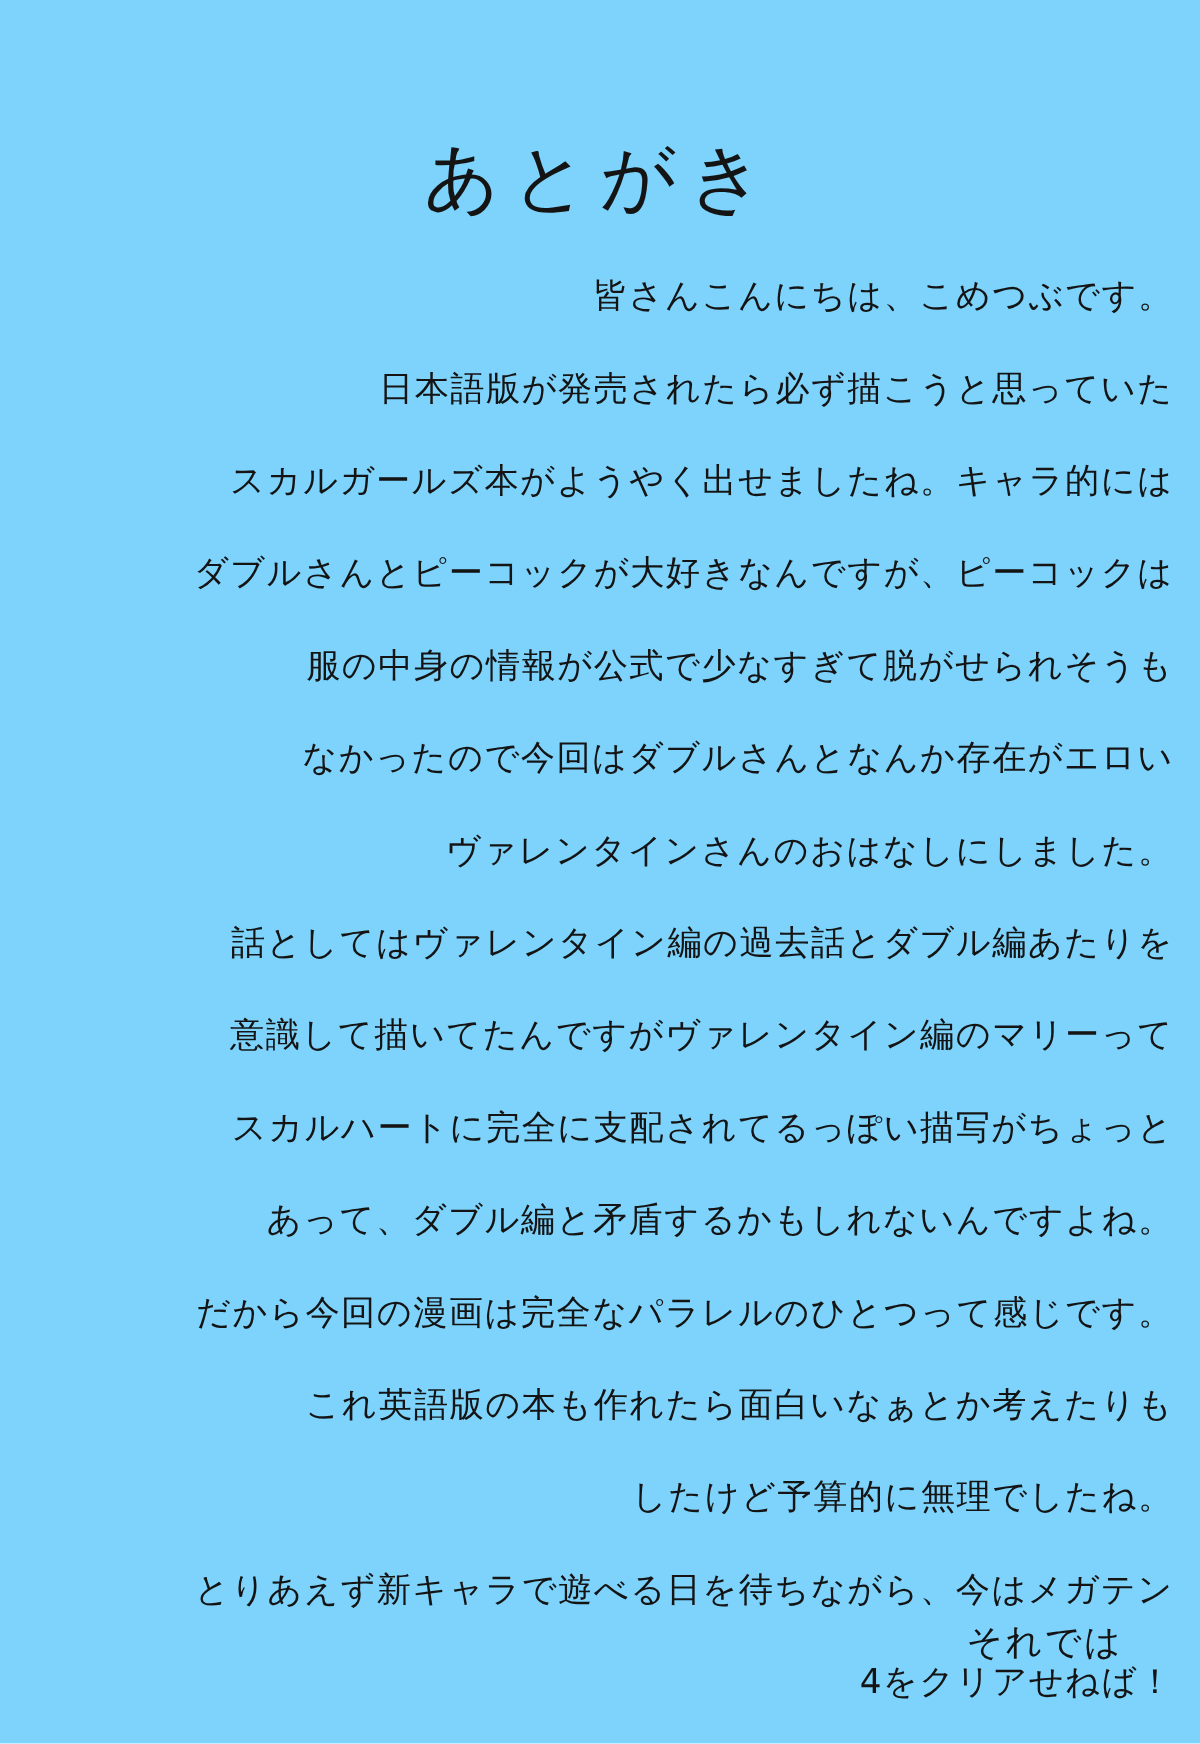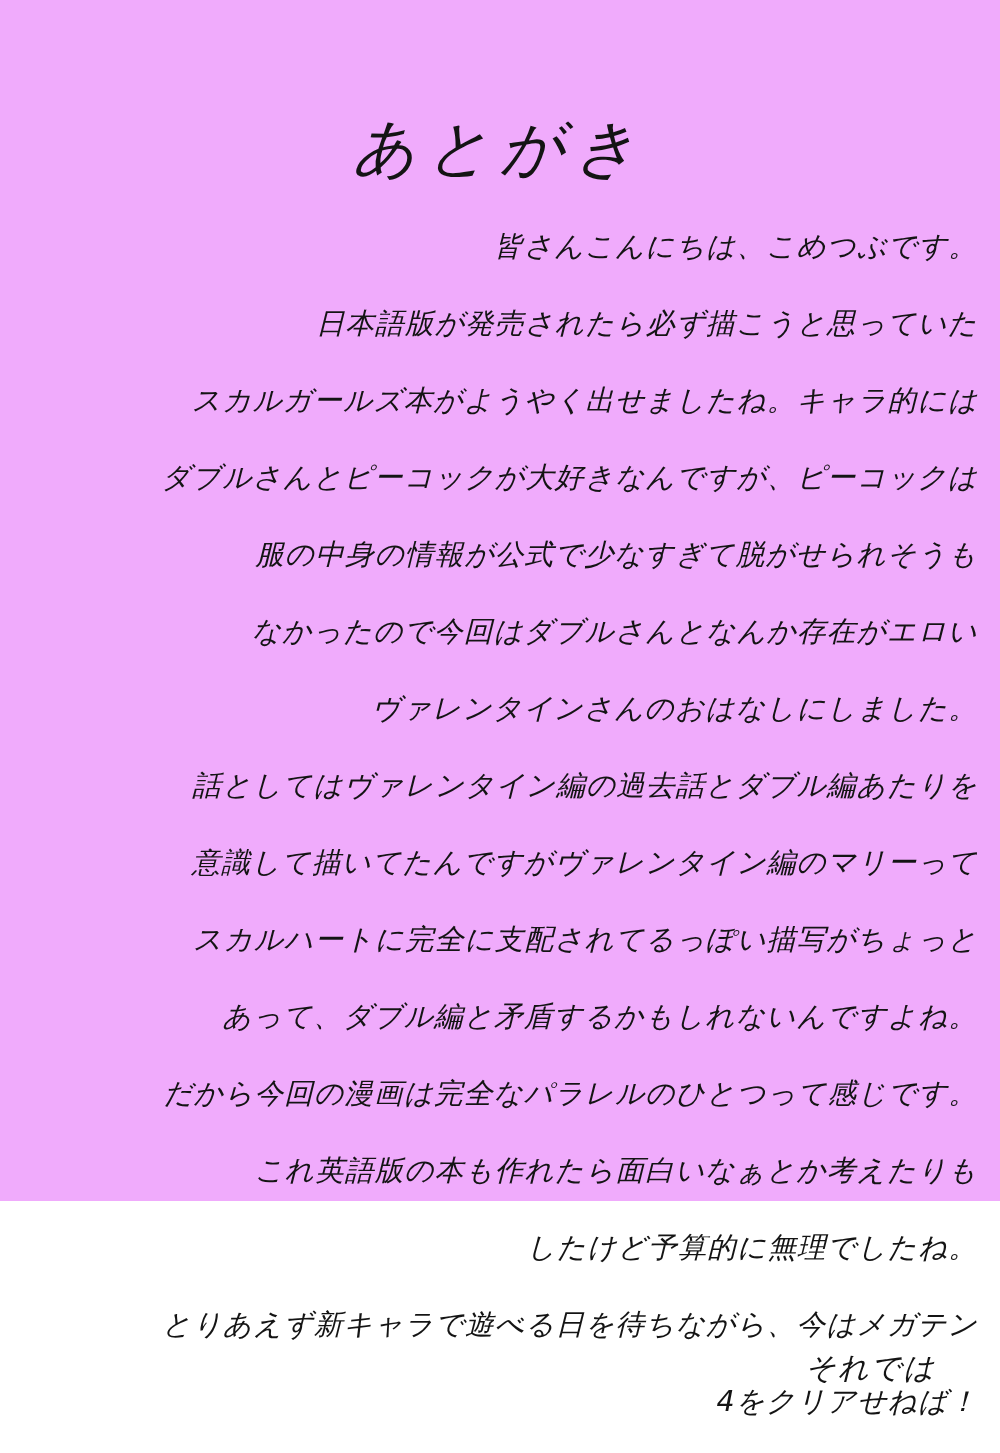--- a/index.html
+++ b/index.html
@@ -11,24 +11,23 @@
     width: 1000px;
     height: 1453px;
     position: relative;
     font-family: "DejaVu Sans", sans-serif;
     color: #1a1a1a;
     overflow: hidden;
   }
   .page {
     position: relative;
     width: 1000px;
-    height: 1201px;
-    background: #f0abfc;
+    height: 1453px;
+    background: #7dd3fc;
     box-sizing: border-box;
-    font-style: italic;
   }
   .title {
     position: absolute;
     top: 72px;
     left: 0;
     width: 1000px;
     text-align: center;
     font-size: 62px;
     line-height: 1.1;
     letter-spacing: 10px;

